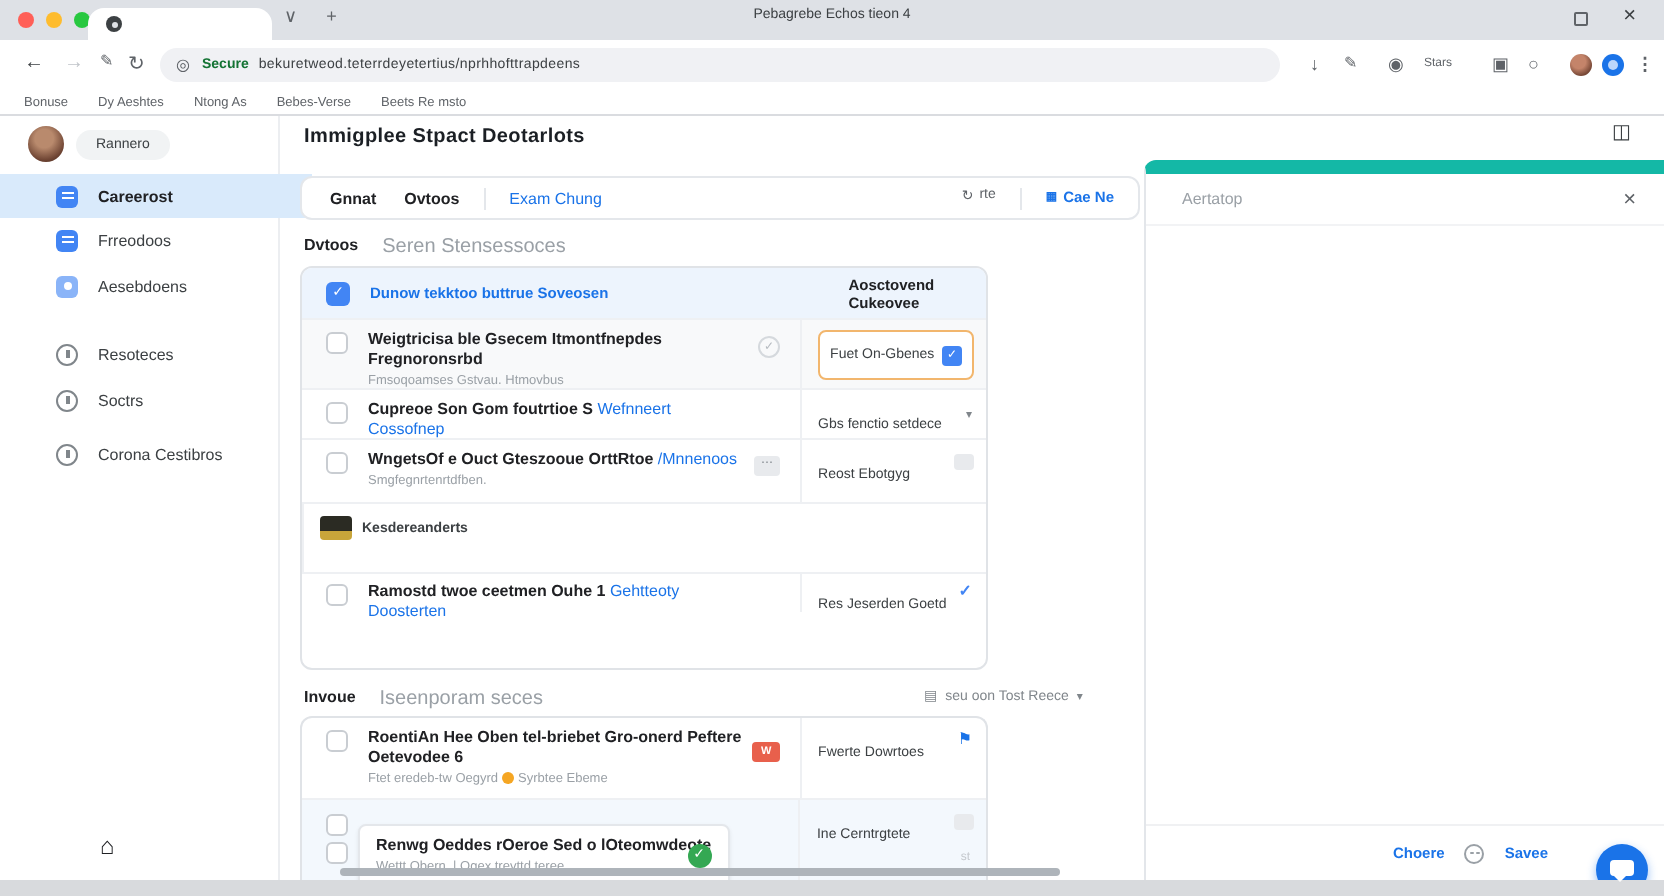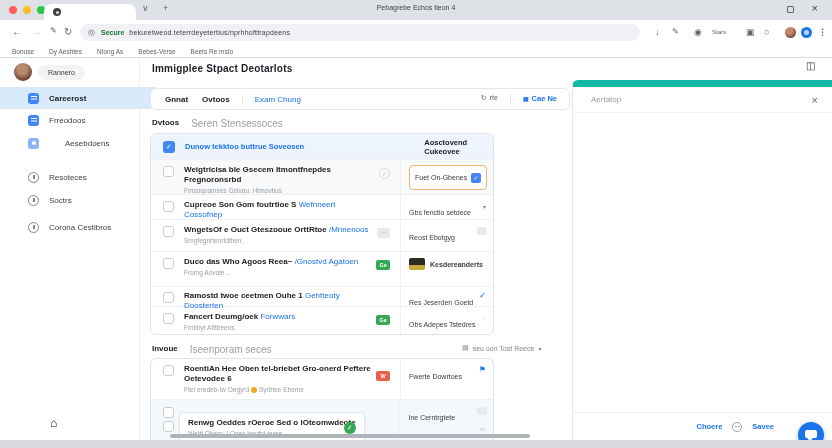--- a/index.html
+++ b/index.html
@@ -186,21 +186,21 @@
         <span class="upill">Rannero</span>
       </div>
       <div class="sitem active" style="top:29px;">
         <span class="sicon blue"></span>
         <span class="slabel">Careerost</span>
       </div>
       <div class="sitem" style="top:51px;">
         <span class="sicon blue"></span>
         <span class="slabel">Frreodoos</span>
       </div>
-      <div class="sitem" style="top:74px;gap:16px;">
+      <div class="sitem" style="top:74px;">
         <span class="sicon lblue"></span>
         <span class="slabel">Aesebdoens</span>
       </div>
       <div class="sitem" style="top:108px;">
         <span class="sicon ring"></span>
         <span class="slabel">Resoteces</span>
       </div>
       <div class="sitem" style="top:131px;">
         <span class="sicon ring"></span>
         <span class="slabel">Soctrs</span>
@@ -286,28 +286,20 @@
             </div>
             <span class="rbadge greybadge">⋯</span>
           </div>
           <div class="rright">
             <span class="rcell-txt">Reost Ebotgyg</span>
             <span class="minibox"></span>
           </div>
         </div>
 
         <div class="trow" style="height:35px;">
-          <div class="rmain">
-            <span class="cb"></span>
-            <div class="rtext">
-              <div class="rtitle"><span>Duco das Who Agoos Reea~</span> <span class="lnk">/Gnostvd Agatoen</span></div>
-              <div class="rsub">Fromg Aovote...</div>
-            </div>
-            <span class="rbadge gbadge">Ge</span>
-          </div>
           <div class="rright">
             <div class="cellflex">
               <span class="thumb"></span>
               <span class="rcell-txt" style="font-weight:bold;">Kesdereanderts</span>
             </div>
           </div>
         </div>
 
         <div class="trow" style="height:20px;">
           <div class="rmain" style="padding-top:4px;">
@@ -315,34 +307,20 @@
             <div class="rtext">
               <div class="rtitle"><span>Ramostd twoe ceetmen Ouhe 1</span> <span class="lnk">Gehtteoty Doosterten</span></div>
             </div>
           </div>
           <div class="rright" style="padding-top:4px;">
             <span class="rcell-txt">Res Jeserden Goetd</span>
             <span class="bluecheck" style="top:4px;">✓</span>
           </div>
         </div>
 
-        <div class="trow" style="height:30px;">
-          <div class="rmain">
-            <span class="cb"></span>
-            <div class="rtext">
-              <div class="rtitle"><span>Fancert Deumg/oek</span> <span class="lnk">Forwwars</span></div>
-              <div class="rsub">Fmbbyt Atttbeens</div>
-            </div>
-            <span class="rbadge gbadge">Ge</span>
-          </div>
-          <div class="rright">
-            <span class="rcell-txt">Obs Adepes Tstedres</span>
-            <span class="faintic" style="top:8px;">▫</span>
-          </div>
-        </div>
       </div>
 
       <div class="secrow" style="top:286px;">
         <span class="seclabel">Invoue</span>
         <span class="secsub">Iseenporam seces</span>
       </div>
       <div class="sec2-right">
         <span>▤</span>
         <span>seu oon Tost Reece</span>
         <span class="caret">▾</span>

